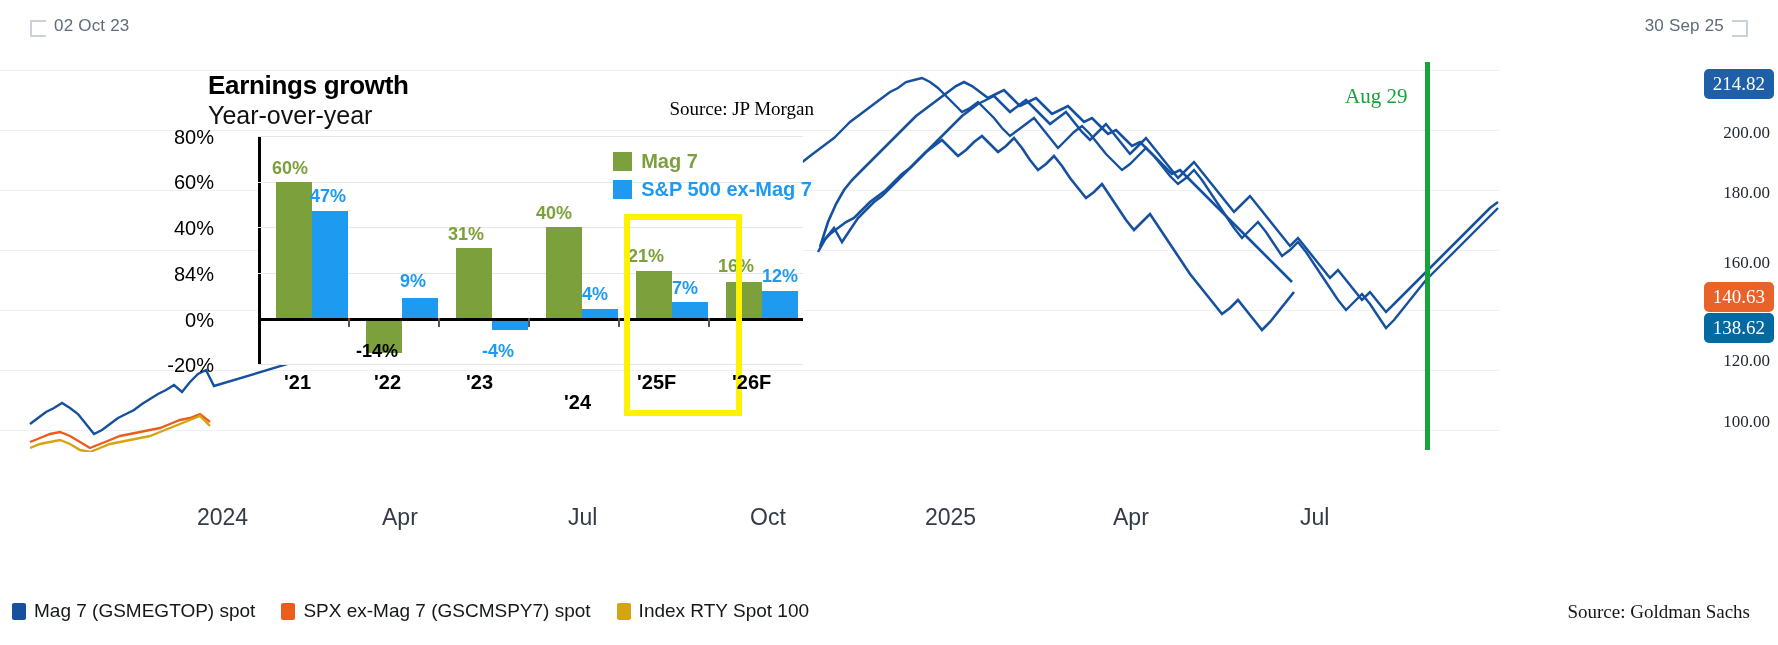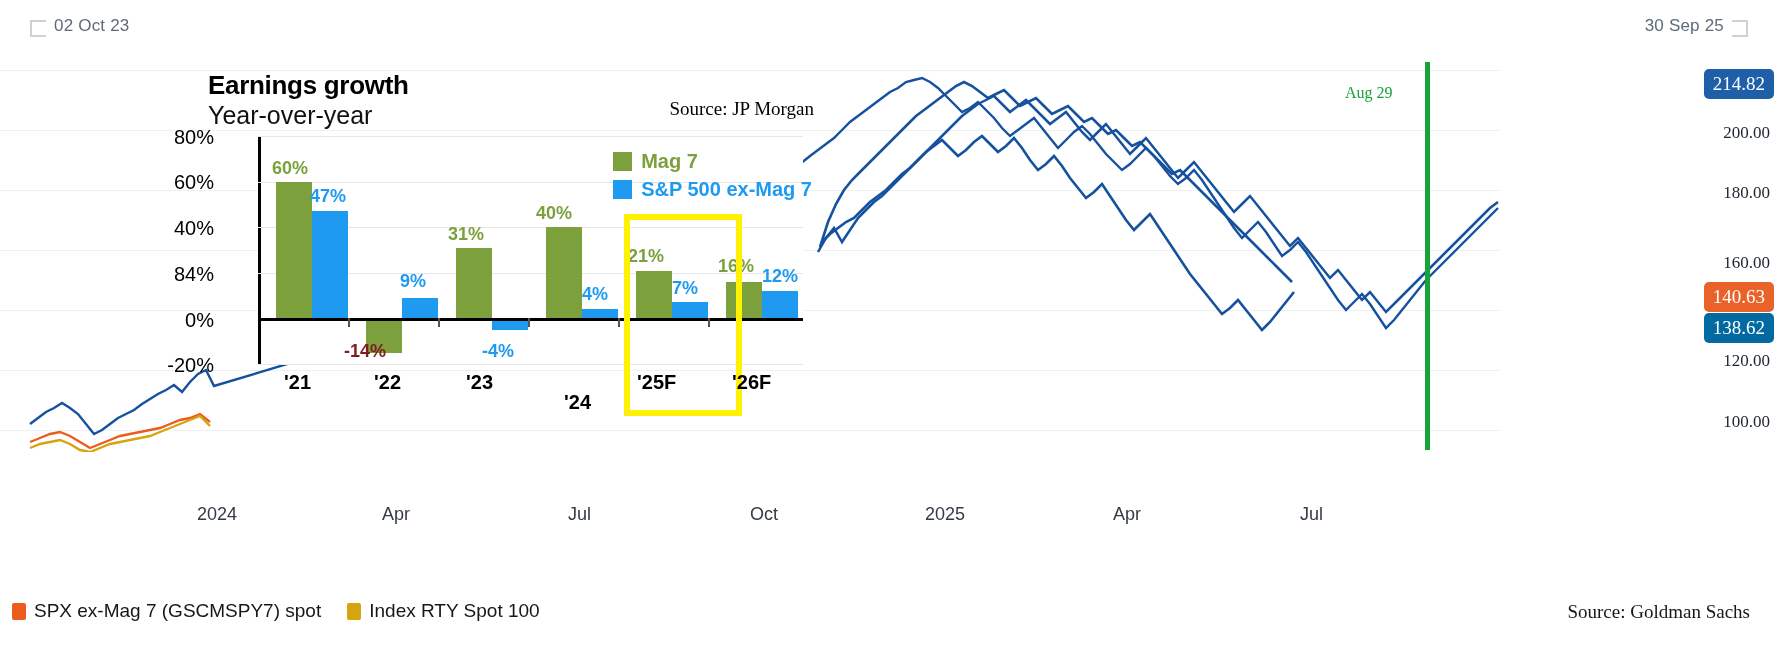--- a/index.html
+++ b/index.html
@@ -23,25 +23,25 @@
   .price-svg{position:absolute;left:0;top:0;}
 
   .yaxis{position:absolute;right:0;top:52px;width:108px;height:452px;}
   .ytick{position:absolute;right:8px;font-size:17px;color:#1d2530;
          font-family:"Liberation Serif",serif;white-space:nowrap;}
 
   .pricebadge{position:absolute;right:4px;height:30px;line-height:30px;padding:0 9px;border-radius:5px;
               color:#fff;font-size:19px;font-family:"Liberation Serif",serif;white-space:nowrap;}
 
   .event-line{position:absolute;width:5px;background:#18a338;}
-  .event-label{position:absolute;font-size:16px;color:#18a338;
+  .event-label{position:absolute;font-size:21px;color:#18a338;
                font-family:"Liberation Serif",serif;white-space:nowrap;}
 
   .xlabels{position:absolute;left:0;top:504px;width:1778px;height:40px;}
-  .xlab{position:absolute;font-size:18px;color:#333b47;white-space:nowrap;}
+  .xlab{position:absolute;font-size:23px;color:#333b47;white-space:nowrap;}
 
   
   .bot-legend{position:absolute;left:12px;top:600px;display:flex;align-items:center;gap:26px;}
   .bl-item{display:flex;align-items:center;gap:8px;font-size:19px;color:#15171a;white-space:nowrap;}
   .bl-swatch{width:14px;height:17px;border-radius:2px;display:inline-block;}
   .src-right{position:absolute;right:28px;top:601px;font-size:19px;
              font-family:"Liberation Serif",serif;color:#15171a;white-space:nowrap;}
 
   
   .inset{position:absolute;left:200px;top:66px;width:620px;height:330px;background:transparent;}
@@ -164,20 +164,24 @@
   <div class="xlab" style="left:382px;">Apr</div>
   <div class="xlab" style="left:568px;">Jul</div>
   <div class="xlab" style="left:750px;">Oct</div>
   <div class="xlab" style="left:925px;">2025</div>
   <div class="xlab" style="left:1113px;">Apr</div>
   <div class="xlab" style="left:1300px;">Jul</div>
 </div>
 
 <div class="bot-legend">
   <div class="bl-item">
+    <span class="bl-swatch" style="background:#15519e"></span>
+    <span>Mag 7 (GSMEGTOP) spot</span>
+  </div>
+  <div class="bl-item">
     <span class="bl-swatch" style="background:#ec5c1d"></span>
     <span>SPX ex-Mag 7 (GSCMSPY7) spot</span>
   </div>
   <div class="bl-item">
     <span class="bl-swatch" style="background:#d6a40e"></span>
     <span>Index RTY Spot 100</span>
   </div>
 </div>
 <div class="src-right">Source: Goldman Sachs</div>
 
@@ -223,21 +227,21 @@
     <div class="ig-bar" style="left:378px;width:36px;top:134.5px;height:47.9px;background:#7CA03C"></div>
     <div class="ig-bar" style="left:414px;width:36px;top:166.4px;height:16px;background:#1E9BF0"></div>
 
     <div class="ig-bar" style="left:468px;width:36px;top:145.9px;height:36.5px;background:#7CA03C"></div>
     <div class="ig-bar" style="left:504px;width:36px;top:155px;height:27.4px;background:#1E9BF0"></div>
   </div>
 
   <div class="ig-val" style="left:72px;top:92px;color:#7CA03C">60%</div>
   <div class="ig-val" style="left:110px;top:120px;color:#1E9BF0">47%</div>
 
-  <div class="ig-val" style="left:144px;top:275px;color:#7f1d1d">-14%</div>
+  <div class="ig-val" style="left:156px;top:275px;color:#000000">-14%</div>
   <div class="ig-val" style="left:200px;top:205px;color:#1E9BF0">9%</div>
 
   <div class="ig-val" style="left:248px;top:158px;color:#7CA03C">31%</div>
   <div class="ig-val" style="left:282px;top:275px;color:#1E9BF0">-4%</div>
 
   <div class="ig-val" style="left:336px;top:137px;color:#7CA03C">40%</div>
   <div class="ig-val" style="left:382px;top:218px;color:#1E9BF0">4%</div>
 
   <div class="ig-val" style="left:428px;top:180px;color:#7CA03C">21%</div>
   <div class="ig-val" style="left:472px;top:212px;color:#1E9BF0">7%</div>

